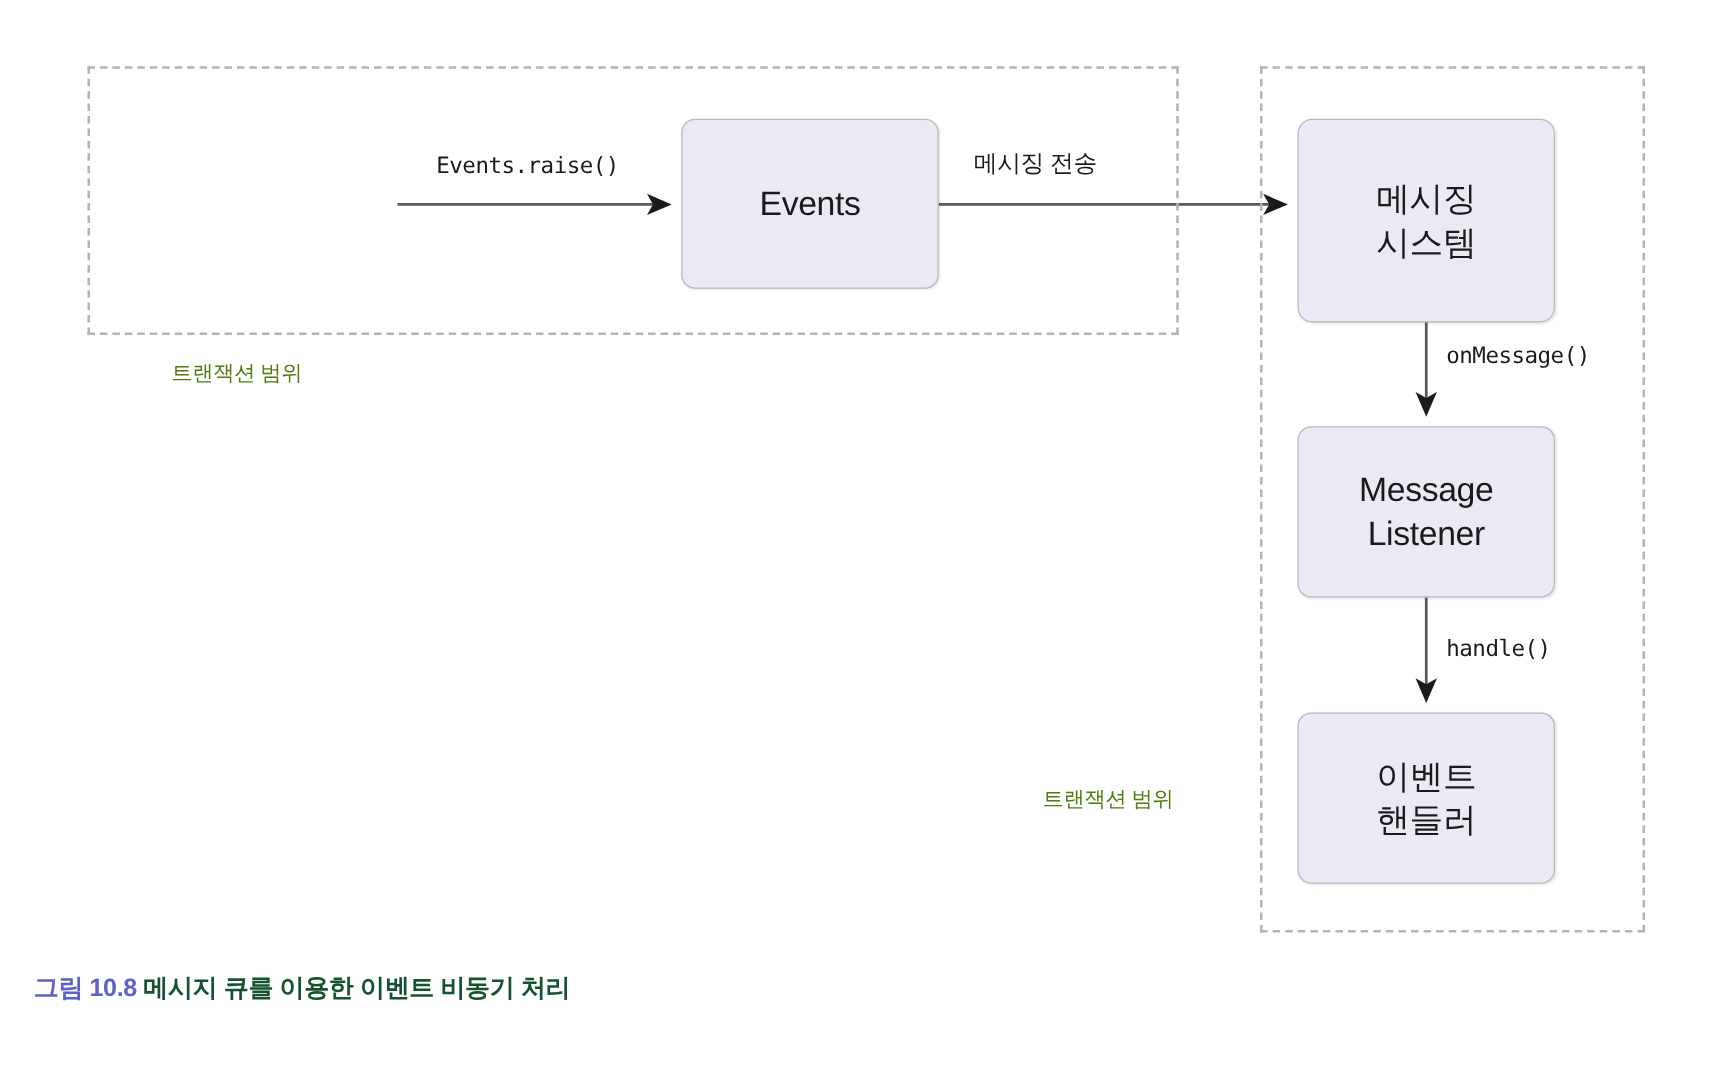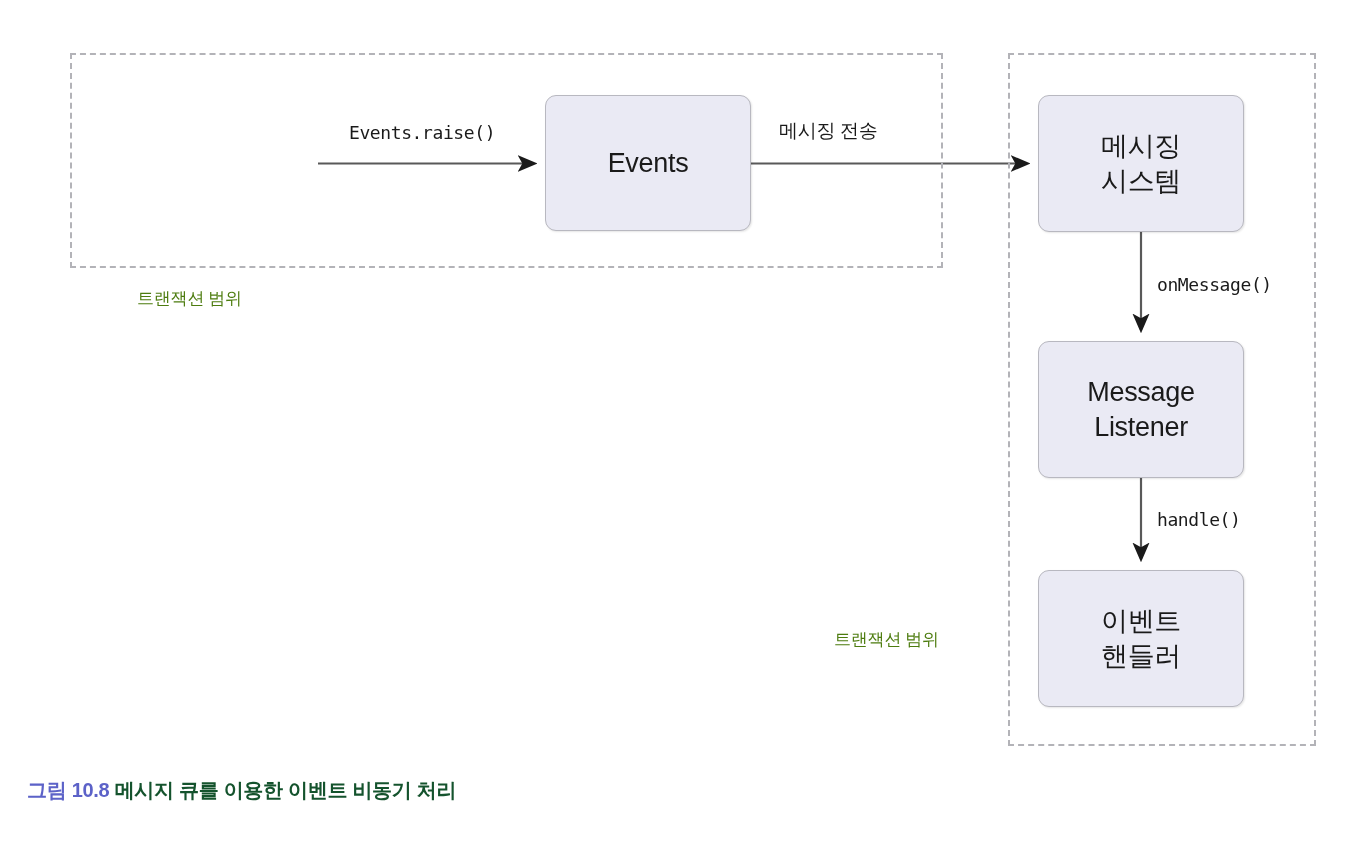--- a/index.html
+++ b/index.html
@@ -66,21 +66,21 @@
     color: #1a1a1a;
     font-family: "Liberation Sans", sans-serif;
     font-size: 27px;
     line-height: 1.28;
     box-shadow: 1px 1px 2px rgba(0,0,0,0.10);
     white-space: pre-line;
     letter-spacing: -0.3px;
   }
   #node-order            { left: 112px;  top: 95px;  width: 206px; height: 137px; }
   #node-events           { left: 545px;  top: 95px;  width: 206px; height: 136px; }
-  #node-messaging-system { left: 1038px; top: 95px;  width: 206px; height: 137px; }
+  #node-messaging-system { left: 1038px; top: 95px;  width: 206px; height: 163px; border-radius: 12px; }
   #node-message-listener { left: 1038px; top: 341px; width: 206px; height: 137px; }
   #node-event-handler    { left: 1038px; top: 570px; width: 206px; height: 137px; }
 
   
   .edge-label {
     position: absolute;
     font-size: 19px;
     color: #1a1a1a;
     white-space: nowrap;
   }

